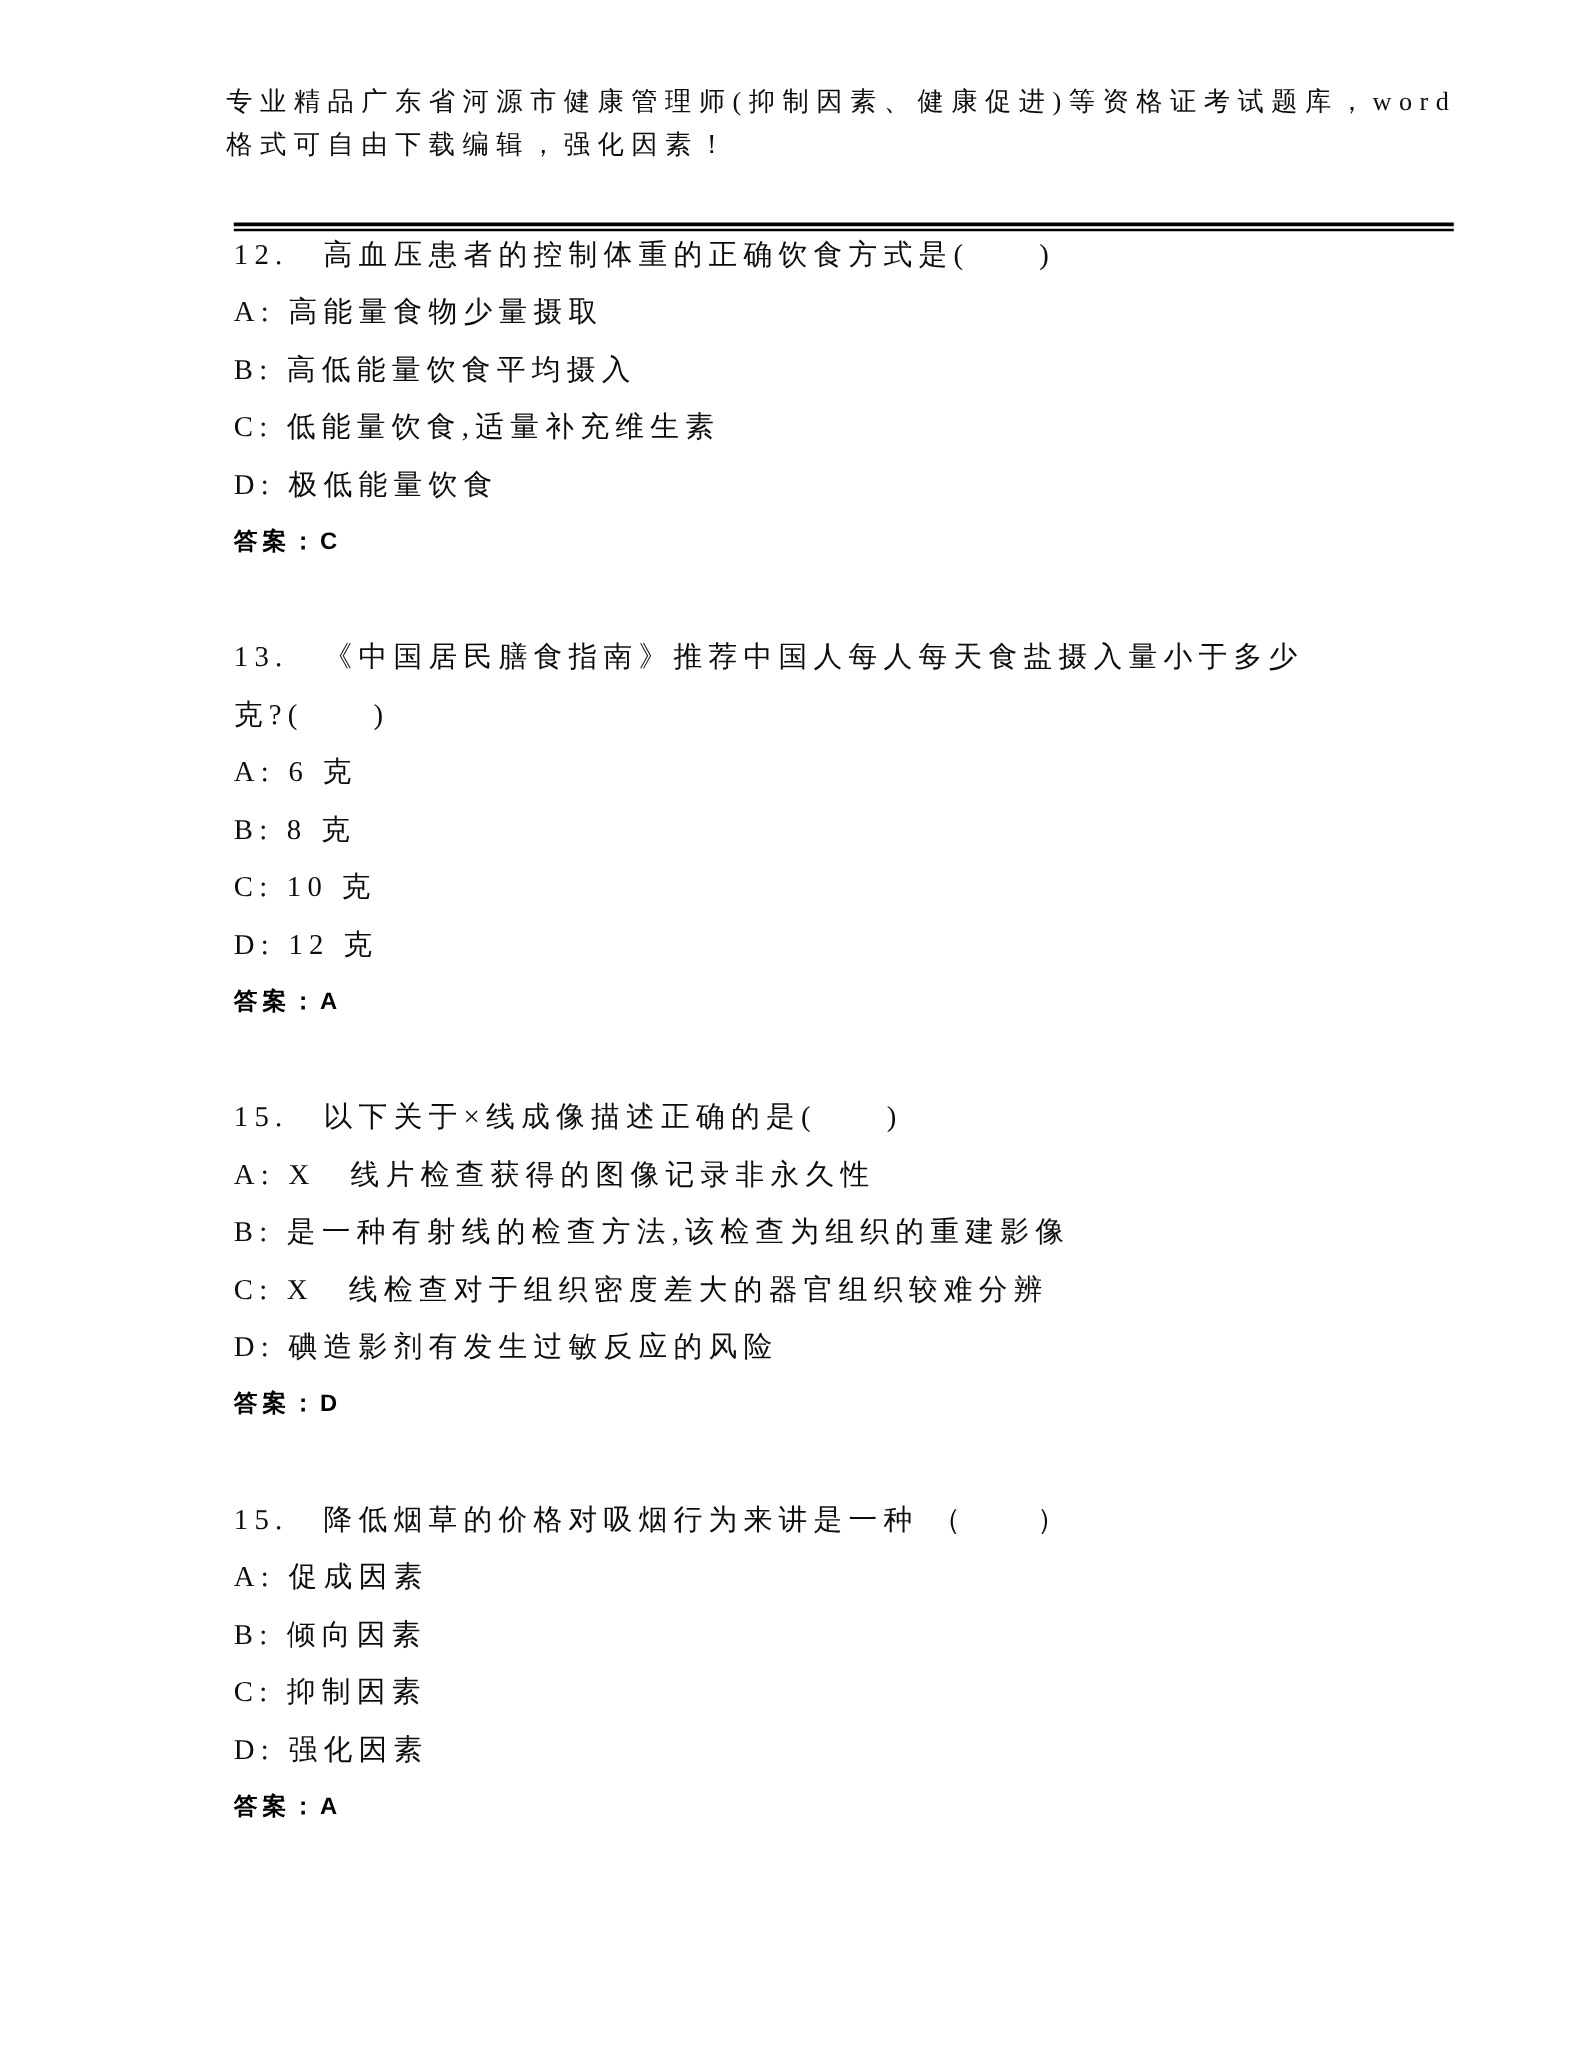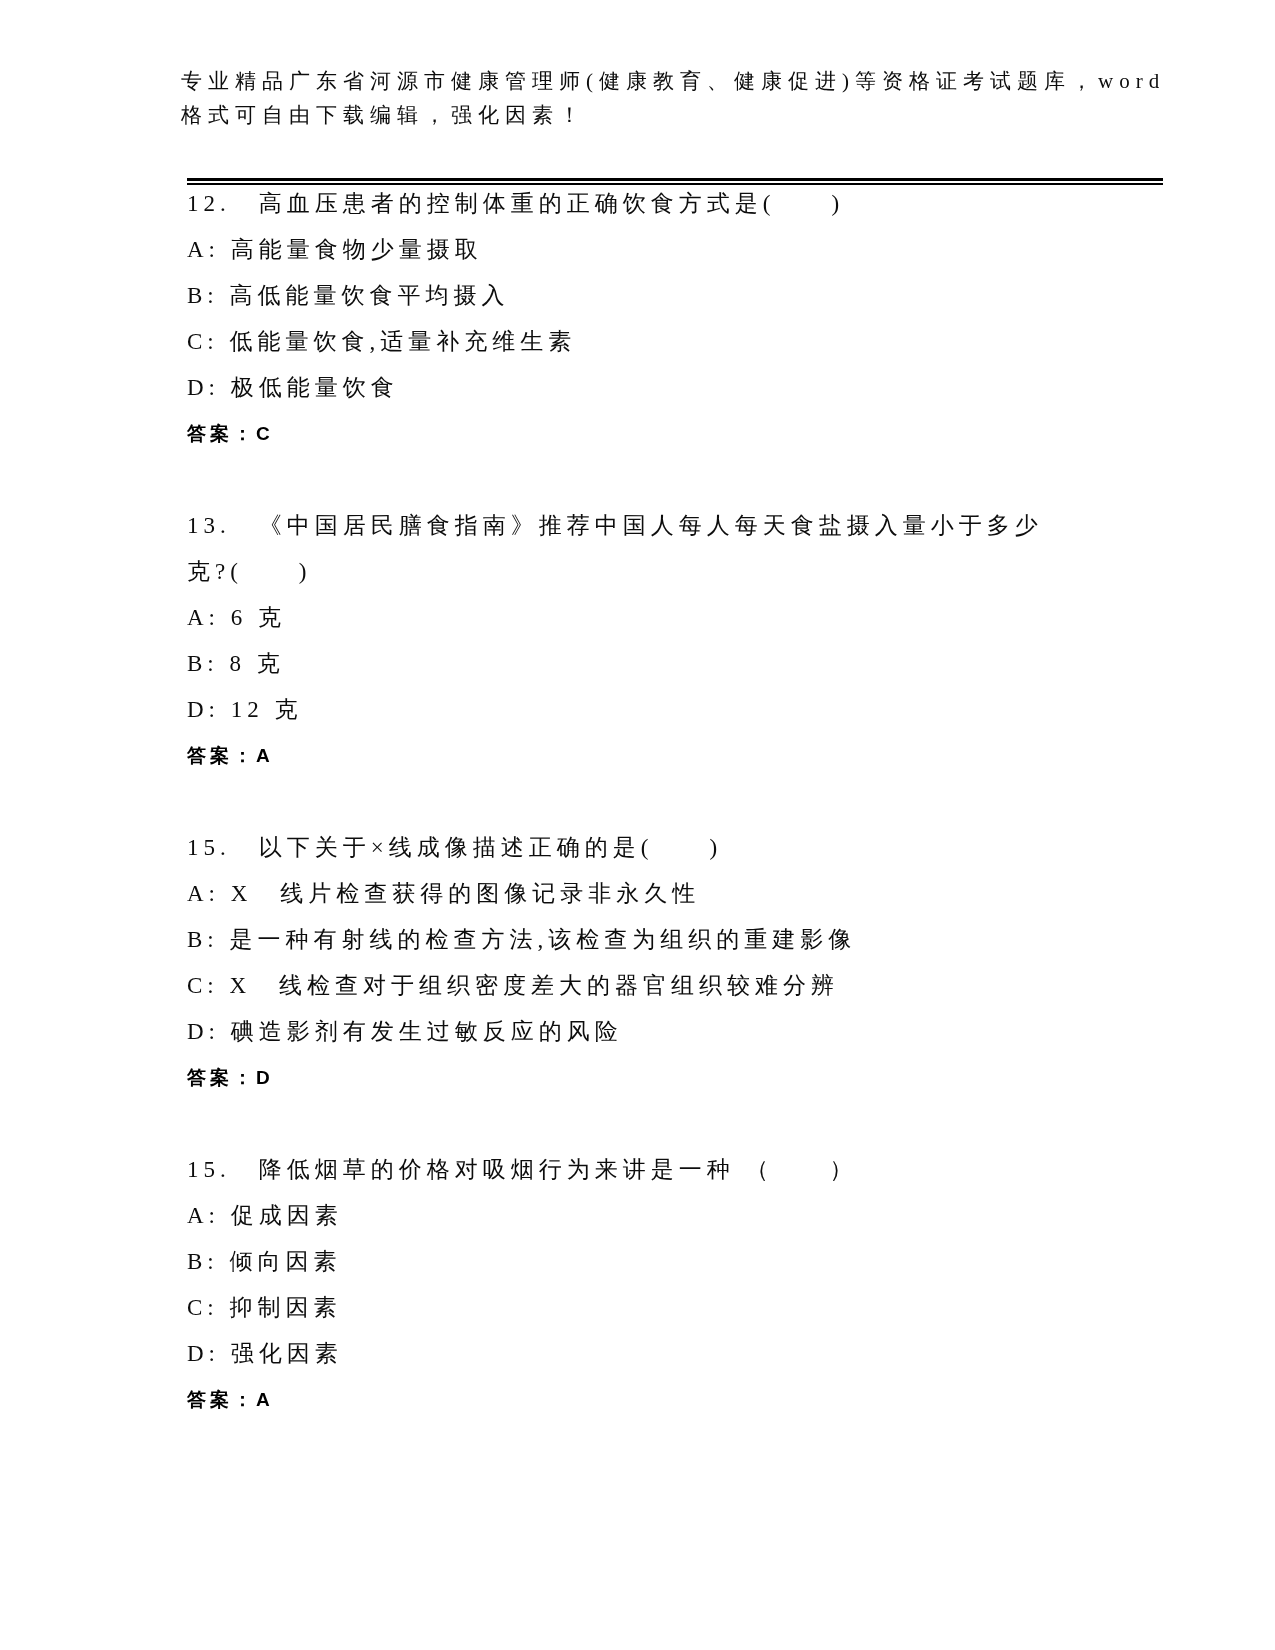--- a/index.html
+++ b/index.html
@@ -61,21 +61,21 @@
     letter-spacing: 4px;
     color: #000000;
   }
 </style>
 </head>
 <body>
 
 <div class="page">
 
   <div class="doc-header">
-    <div class="header-line">专业精品广东省河源市健康管理师(健康教育、健康促进)等资格证考试题库，word</div>
+    <div class="header-line">专业精品广东省河源市健康管理师(抑制因素、健康促进)等资格证考试题库，word</div>
     <div class="header-line">格式可自由下载编辑，强化因素！</div>
   </div>
 
   <div class="divider"></div>
 
   <div class="content">
 
     <section class="question">
       <div class="qline">12.　高血压患者的控制体重的正确饮食方式是(　　)</div>
       <div class="qline">A: 高能量食物少量摄取</div>
@@ -83,20 +83,21 @@
       <div class="qline">C: 低能量饮食,适量补充维生素</div>
       <div class="qline">D: 极低能量饮食</div>
       <div class="qline answer-line">答案：C</div>
     </section>
 
     <section class="question">
       <div class="qline">13.　《中国居民膳食指南》推荐中国人每人每天食盐摄入量小于多少</div>
       <div class="qline">克?(　　)</div>
       <div class="qline">A: 6 克</div>
       <div class="qline">B: 8 克</div>
+      <div class="qline">C: 10 克</div>
       <div class="qline">D: 12 克</div>
       <div class="qline answer-line">答案：A</div>
     </section>
 
     <section class="question">
       <div class="qline">15.　以下关于×线成像描述正确的是(　　)</div>
       <div class="qline">A: X　线片检查获得的图像记录非永久性</div>
       <div class="qline">B: 是一种有射线的检查方法,该检查为组织的重建影像</div>
       <div class="qline">C: X　线检查对于组织密度差大的器官组织较难分辨</div>
       <div class="qline">D: 碘造影剂有发生过敏反应的风险</div>

